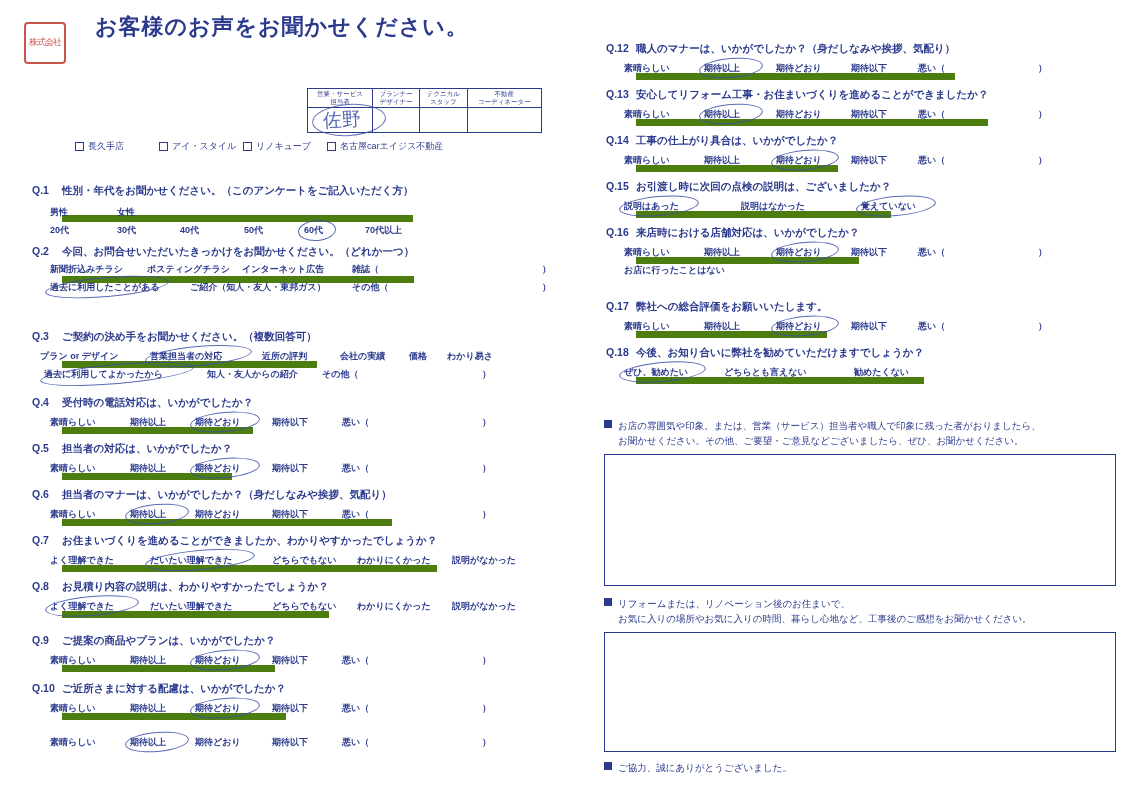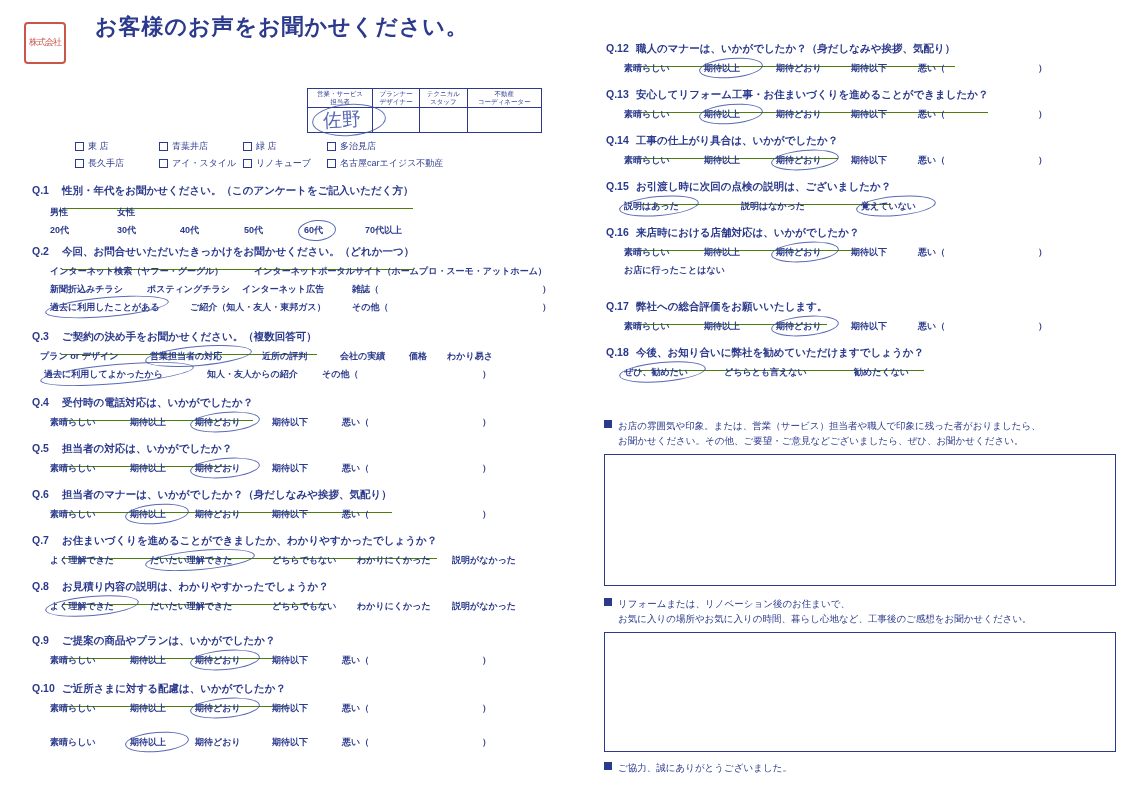--- a/index.html
+++ b/index.html
@@ -58,21 +58,21 @@
   .shops{position:absolute;left:75px;top:140px;font-size:9px;}
   .shops .row{display:flex;margin-bottom:4px;}
   .shops .cell{width:84px;display:flex;align-items:center;gap:4px;}
   .cb{display:inline-block;width:7px;height:7px;border:1px solid #2b3a8c;}
   .shops .cell.wide{width:132px;}
 
   
   .q{position:relative;margin-bottom:0;}
   .qhead{font-size:10.5px;font-weight:bold;color:#2b3a8c;line-height:1.3;}
   .qnum{display:inline-block;min-width:30px;}
-  .uline{border-bottom:1px solid #4d7c0f;padding-bottom:12px;text-align:center;}
+  .uline{border-bottom:7px solid #4d7c0f;padding-bottom:19px;text-align:center;}
   .opts{font-size:9px;color:#2b3a8c;margin-top:6px;position:relative;font-weight:bold;}
   .opt{display:inline-block;}
 
   
   .circ{
     position:absolute;border:1.6px solid #3b4fa8;border-radius:50%;
     opacity:.85;pointer-events:none;
   }
   .circ.t{transform:rotate(-5deg);}
 
@@ -111,38 +111,20 @@
     </tr>
   </tbody>
     </table>
   <div class="hand-oval"></div>
   <div class="hand-name">佐野</div>
 
   <div class="shops">
     <div class="row">
       <span class="cell">
           <i class="cb"></i>
-          <span>東 店</span>
-        </span>
-      <span class="cell">
-          <i class="cb"></i>
-          <span>青葉井店</span>
-        </span>
-      <span class="cell">
-          <i class="cb"></i>
-          <span>緑 店</span>
-        </span>
-      <span class="cell wide">
-          <i class="cb"></i>
-          <span>多治見店</span>
-        </span>
-    </div>
-    <div class="row">
-      <span class="cell">
-          <i class="cb"></i>
           <span>長久手店</span>
         </span>
       <span class="cell">
           <i class="cb"></i>
           <span>アイ・スタイル</span>
         </span>
       <span class="cell">
           <i class="cb"></i>
           <span>リノキューブ</span>
         </span>
@@ -171,24 +153,20 @@
         <span class="opt" style="position:absolute;left:272px;">60代</span>
         <span class="opt" style="position:absolute;left:333px;">70代以上</span>
         <span class="circ t" style="left:266px;top:-4px;width:36px;height:19px;"></span>
       </div>
     </div>
 
     <div class="q" style="position:absolute;top:245px;left:10px;width:545px;">
       <div class="qhead">
         <span class="qnum">Q.2</span><span class="uline">今回、お問合せいただいたきっかけをお聞かせください。（どれか一つ）</span>
       </div>
-      <div class="opts" style="height:14px;">
-        <span class="opt" style="position:absolute;left:18px;">インターネット検索（ヤフー・グーグル）</span>
-        <span class="opt" style="position:absolute;left:222px;">インターネットポータルサイト（ホームプロ・スーモ・アットホーム）</span>
-      </div>
       <div class="opts" style="height:14px;margin-top:4px;">
         <span class="opt" style="position:absolute;left:18px;">新聞折込みチラシ</span>
         <span class="opt" style="position:absolute;left:115px;">ポスティングチラシ</span>
         <span class="opt" style="position:absolute;left:210px;">インターネット広告</span>
         <span class="opt" style="position:absolute;left:320px;">雑誌（</span>
         <span class="opt" style="position:absolute;left:510px;">）</span>
       </div>
       <div class="opts" style="height:14px;margin-top:4px;">
         <span class="opt" style="position:absolute;left:18px;">過去に利用したことがある</span>
         <span class="opt" style="position:absolute;left:158px;">ご紹介（知人・友人・東邦ガス）</span>

